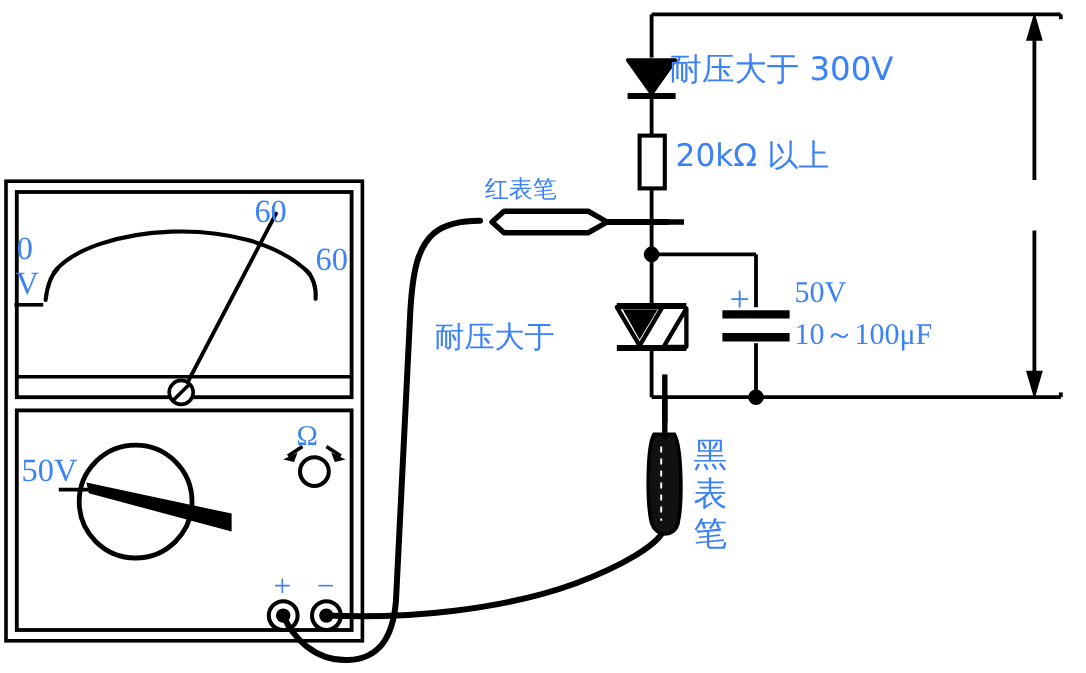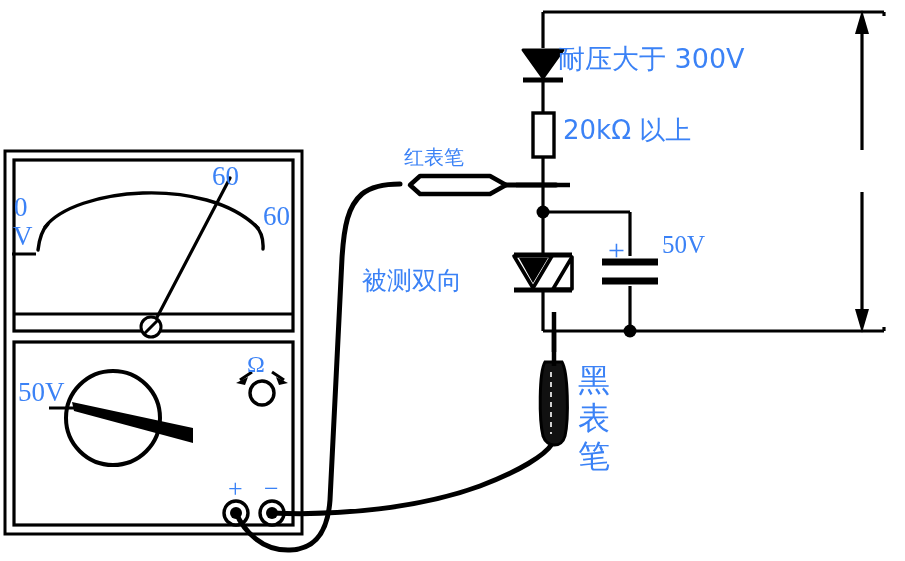--- a/index.html
+++ b/index.html
@@ -35,21 +35,21 @@
     font-family: "DejaVu Sans", "Liberation Sans", sans-serif;
   }
   .t-diode   { left: 558px; top: 45px;  font-size: 27px; }
   .t-res     { left: 563px; top: 117px; font-size: 26px; }
   .t-mains   { left: 818px; top: 152px; font-size: 27px; }
   .t-redprobe{ left: 404px; top: 147px; font-size: 20px; }
   .t-diac1   { left: 372px; top: 232px; font-size: 25px; }
   .t-diac2   { left: 362px; top: 268px; font-size: 25px; }
   .t-cap1    { left: 662px; top: 232px; font-size: 25px; }
   .t-cap2    { left: 662px; top: 267px; font-size: 25px; }
-  .t-blk     { left: 578px; top: 362px; font-size: 32px; width: 28px; white-space: normal; text-align: left; line-height: 1.18; }
+  .t-blk     { left: 578px; top: 362px; font-size: 28px; width: 28px; white-space: normal; text-align: left; line-height: 1.18; }
   .t-zero    { left: 14px;  top: 193px; font-size: 27px; }
   .t-thirty  { left: 212px; top: 162px; font-size: 27px; }
   .t-fifty   { left: 263px; top: 202px; font-size: 27px; }
   .t-vdc     { left: 13px;  top: 222px; font-size: 27px; }
   .t-range   { left: 18px;  top: 378px; font-size: 27px; }
   .t-plus    { left: 228px; top: 475px; font-size: 26px; }
   .t-minus   { left: 264px; top: 475px; font-size: 26px; }
   .t-ohm     { left: 247px; top: 352px; font-size: 24px; }
 </style>
 </head>
@@ -178,23 +178,24 @@
       <line x1="862" y1="192" x2="862" y2="314" stroke="#000" stroke-width="3.2"></line>
       <polygon points="862,333 855,309 869,309" fill="#000"></polygon>
     </g>
 
   </svg>
 
   <div class="lbl cjk t-diode">耐压大于 300V</div>
   <div class="lbl cjk t-res">20kΩ 以上</div>
 
   <div class="lbl cjk t-redprobe">红表笔</div>
-  <div class="lbl cjk t-diac2">被测双向</div>
+  <div class="lbl cjk t-diac2">耐压大于</div>
 
   <div class="lbl t-cap1">50V</div>
+  <div class="lbl t-cap2">10～100μF</div>
   <div class="lbl" style="left:608px; top:234px; font-size:30px;">+</div>
 
   <div class="lbl cjk t-blk">黑表笔</div>
 
   <div class="lbl t-zero">0</div>
   <div class="lbl t-thirty">60</div>
   <div class="lbl t-fifty">60</div>
   <div class="lbl t-vdc">V</div>
 
   <div class="lbl t-range">50V</div>

